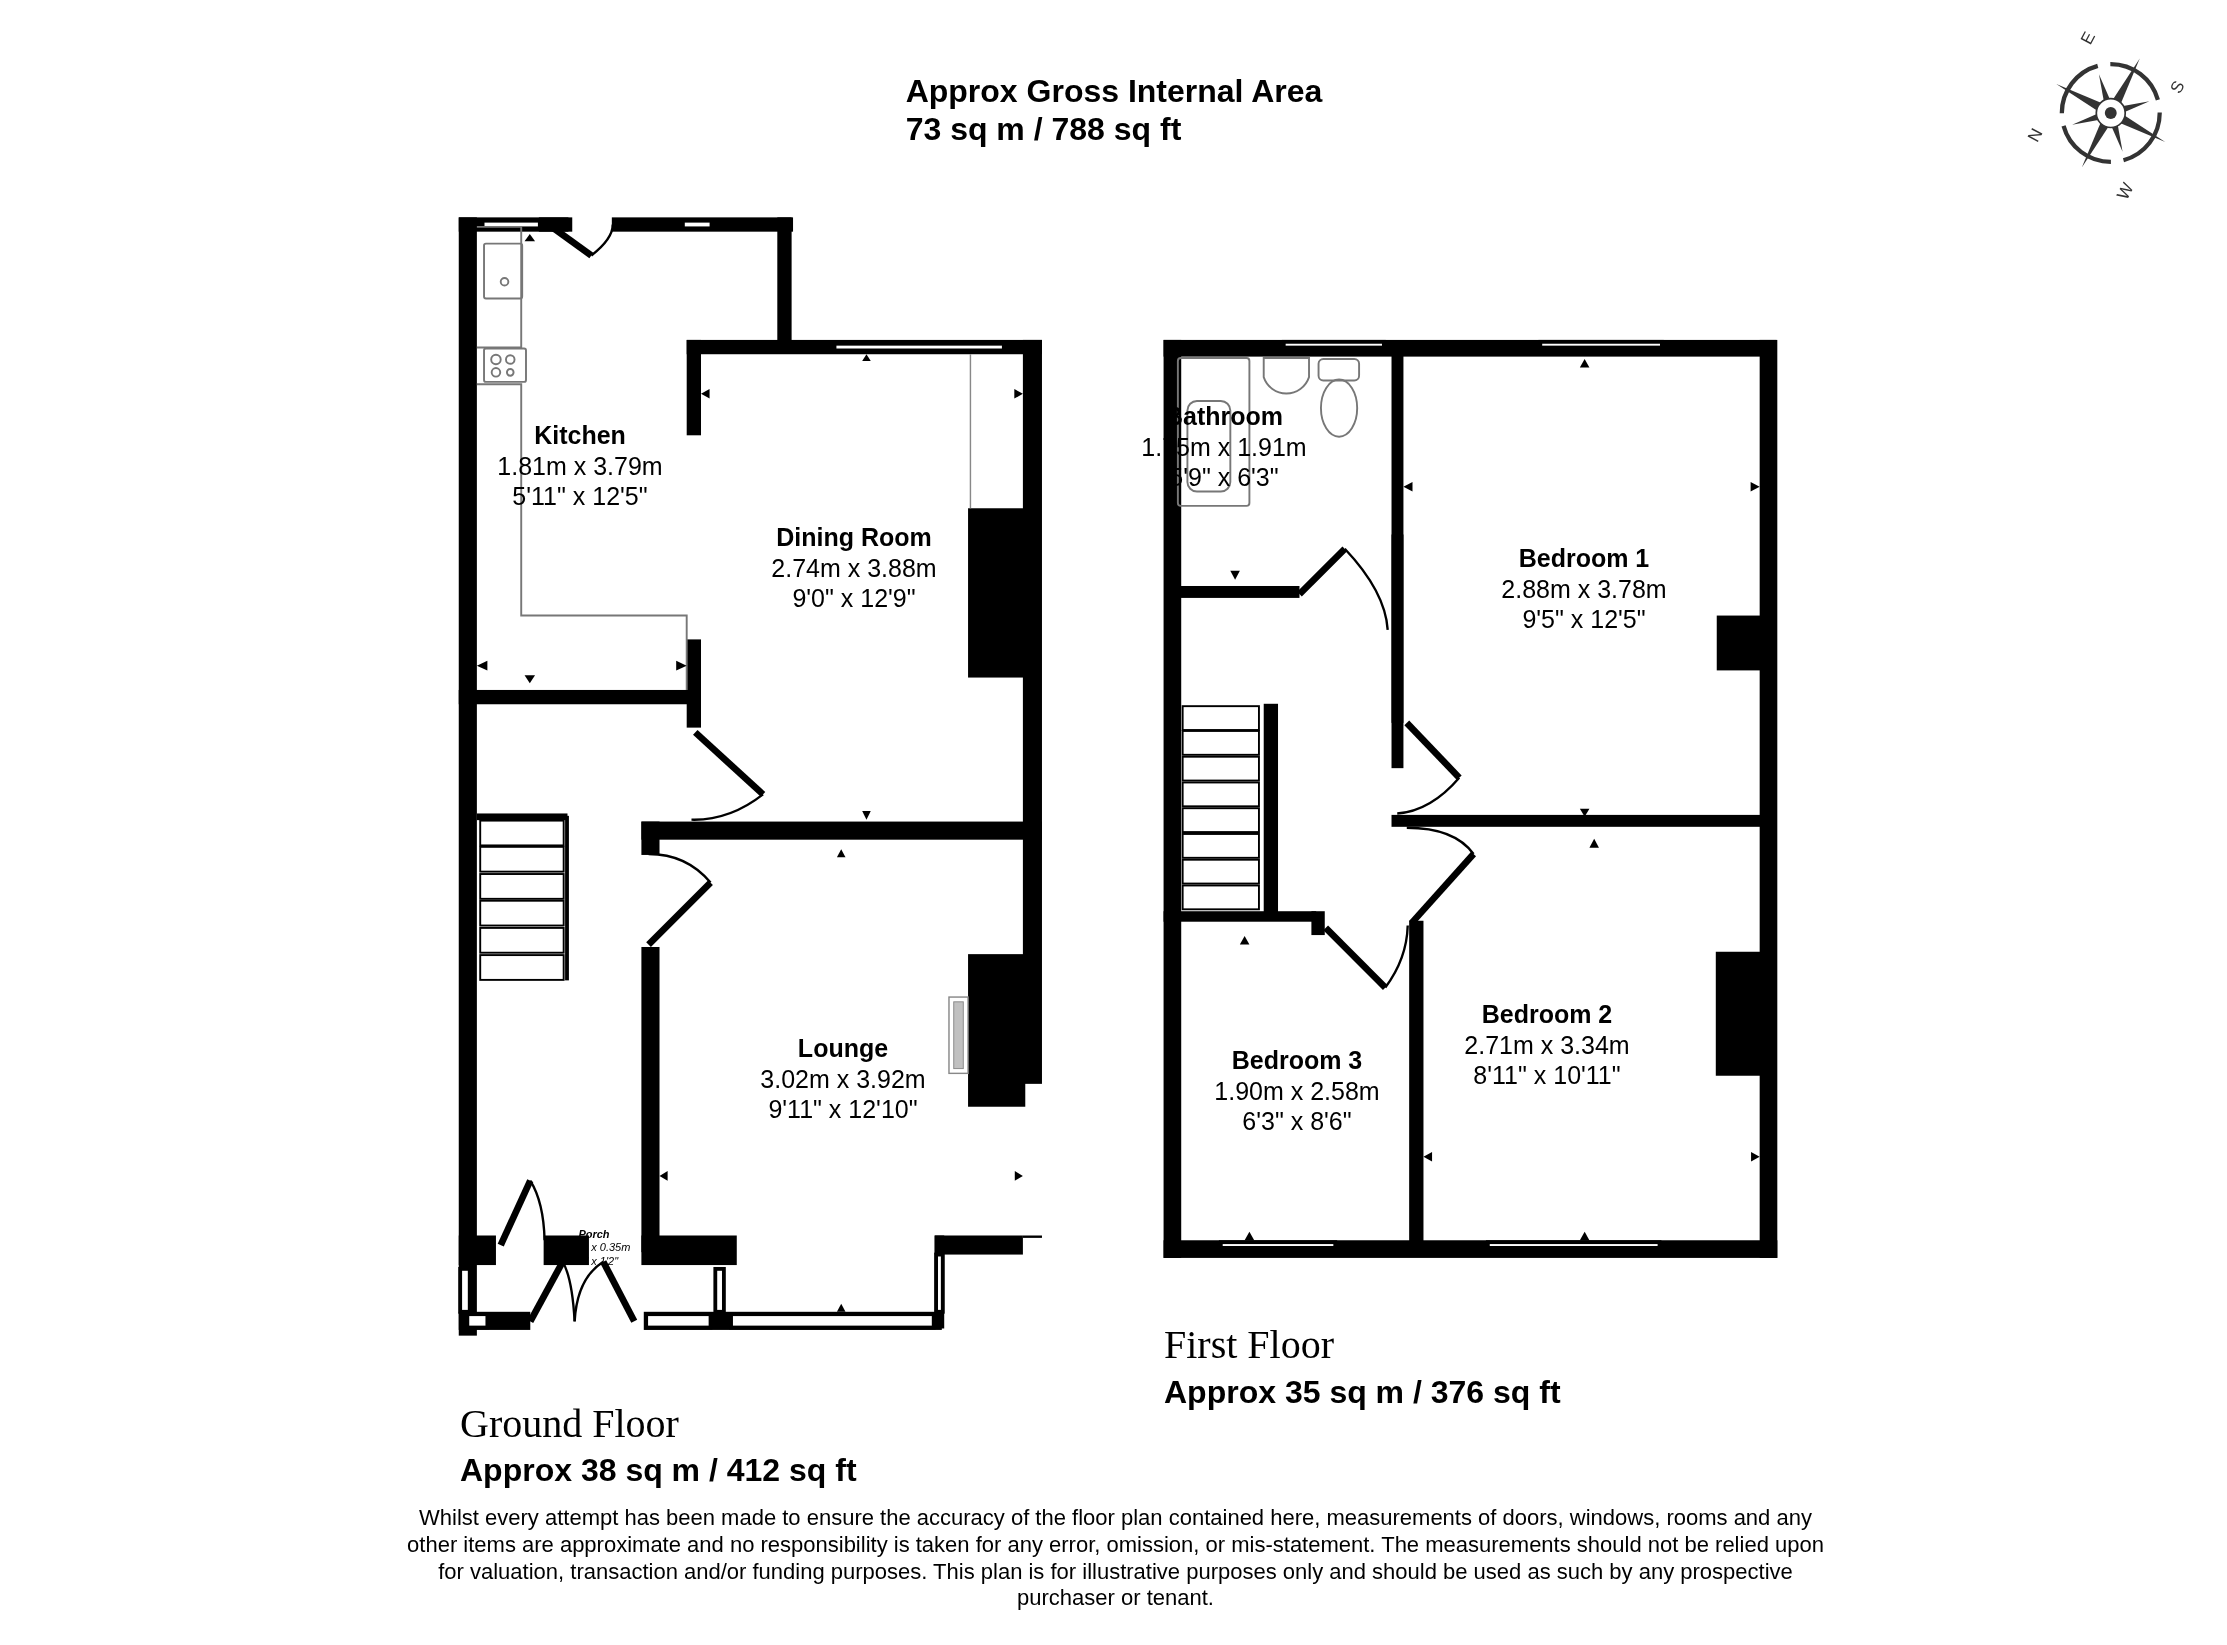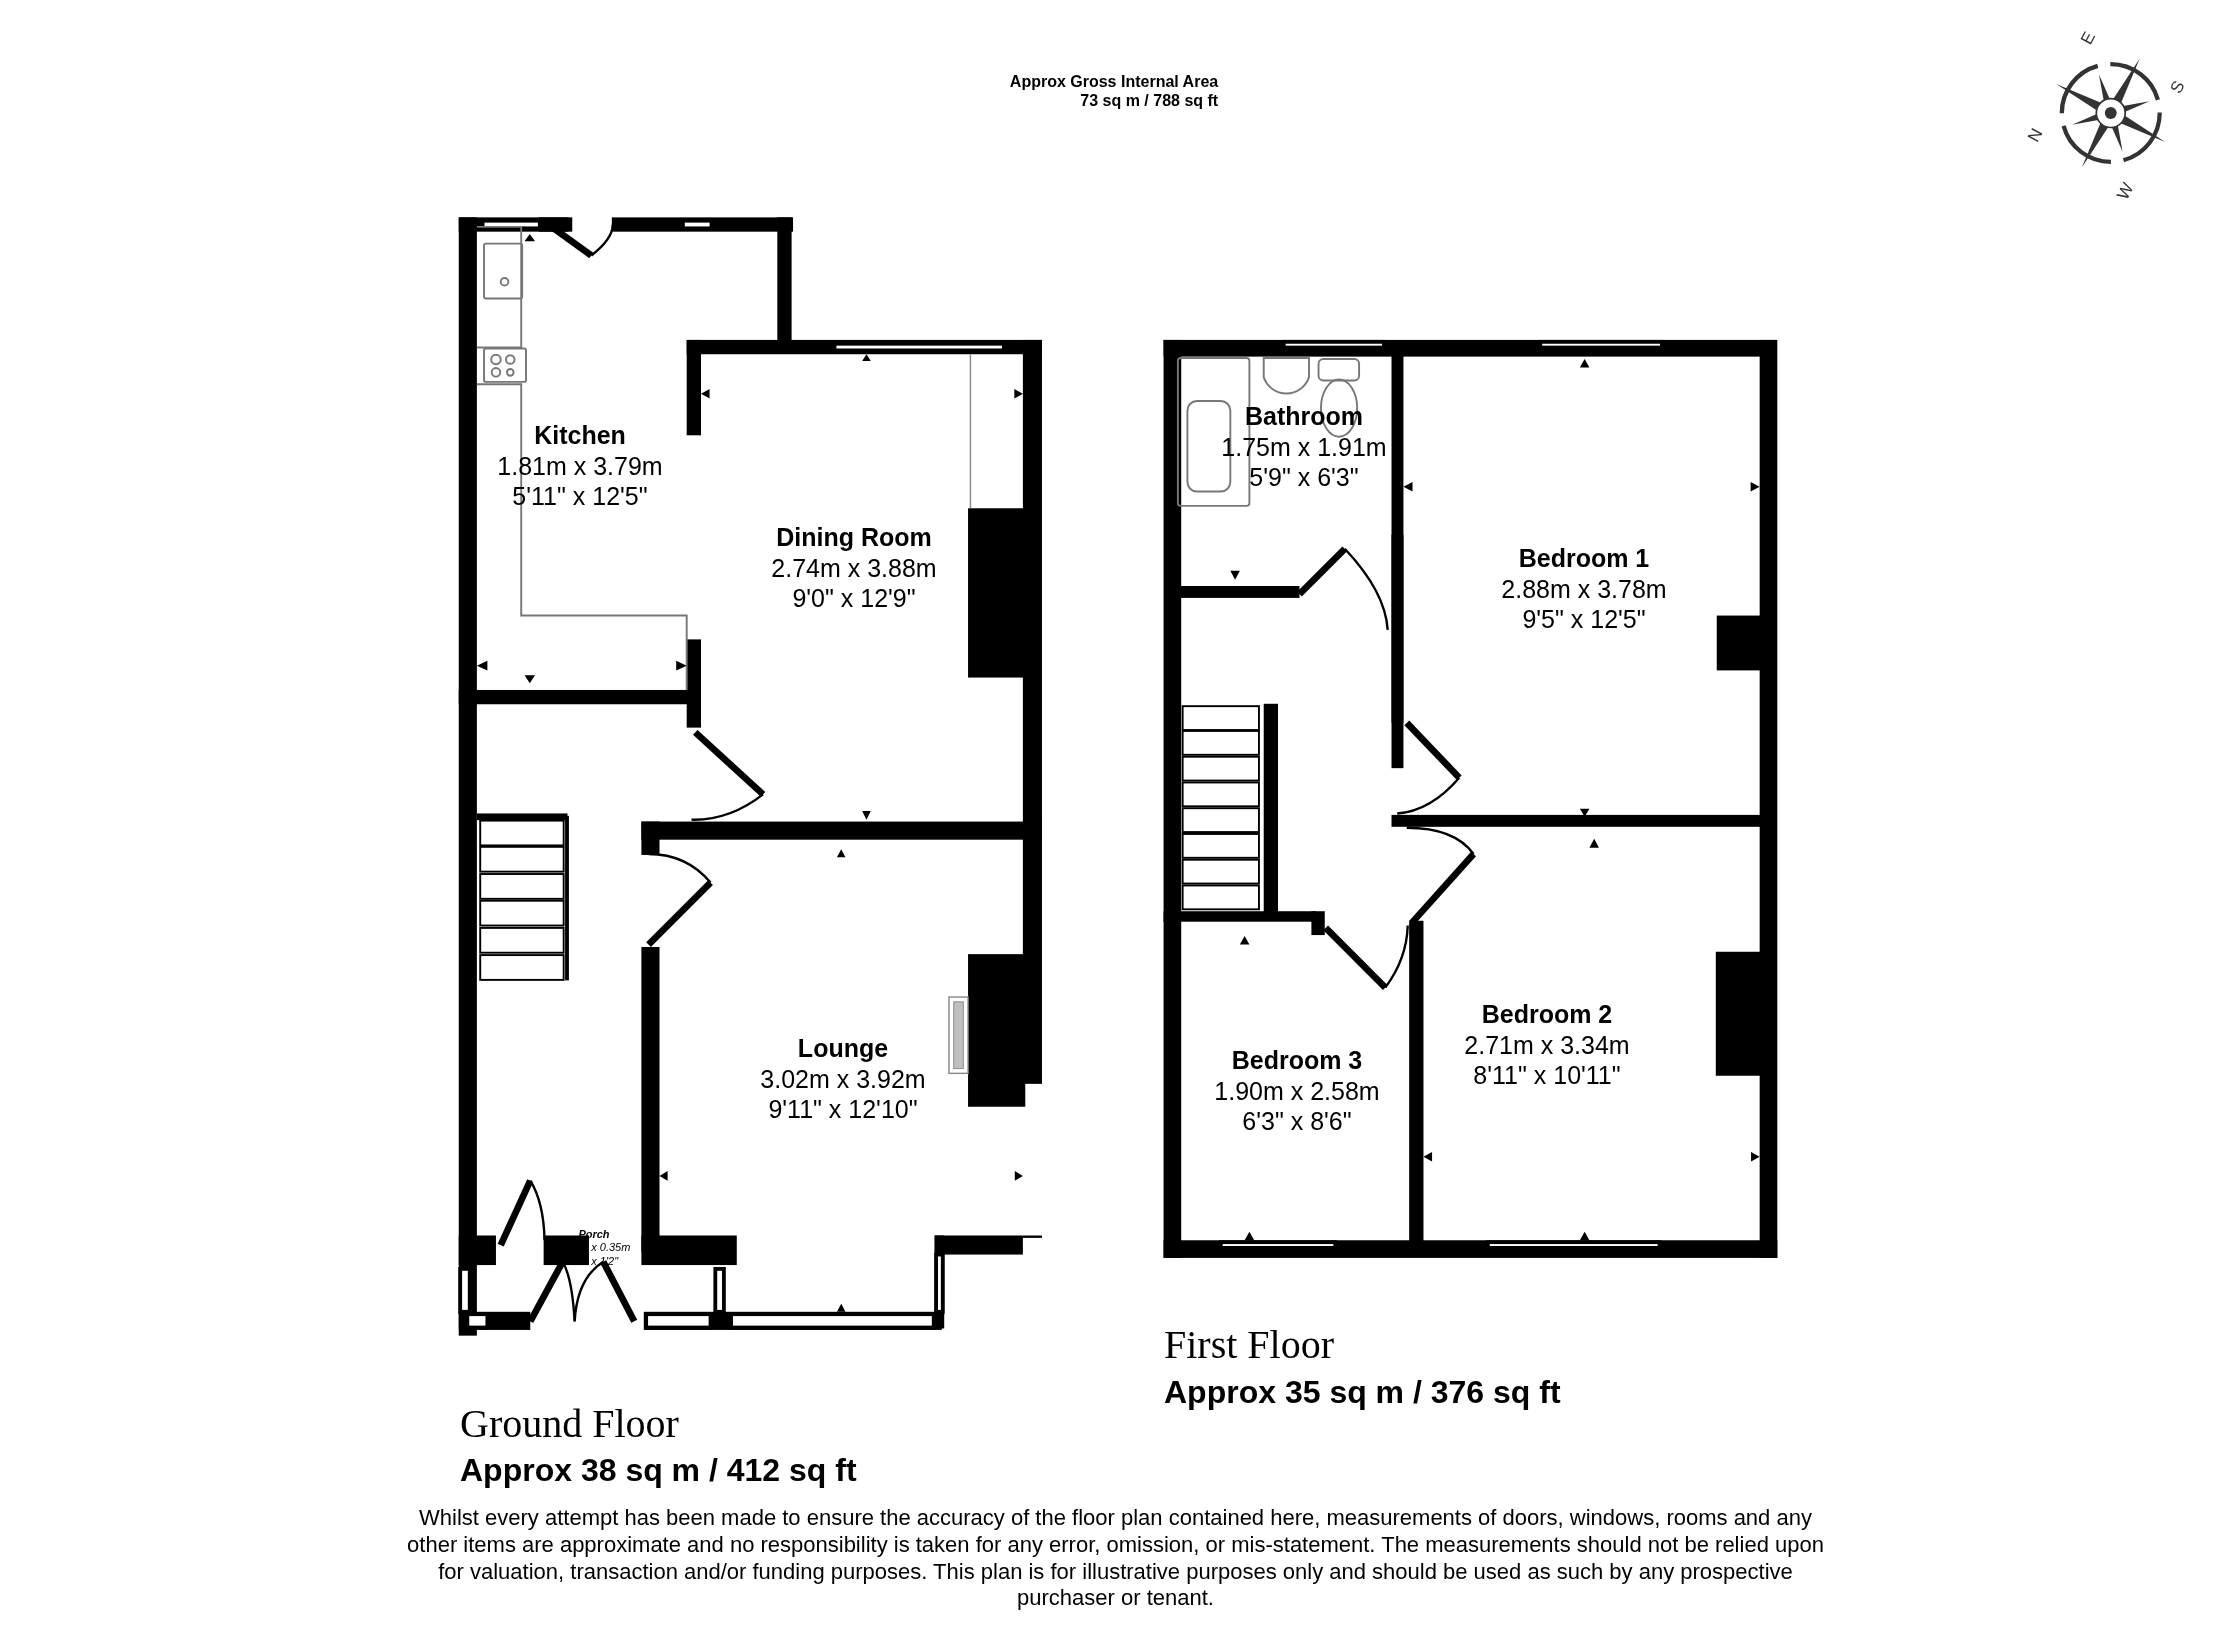--- a/index.html
+++ b/index.html
@@ -9,21 +9,21 @@
   .win { fill:#fff; stroke:#000; stroke-width:8; }
   .fix { fill:none; stroke:#777; stroke-width:4; }
   .door { stroke:#000; stroke-width:14; fill:none; }
   .swing { stroke:#000; stroke-width:5; fill:none; }
   .tri { fill:#000; }
   .step { fill:#fff; stroke:#000; stroke-width:4; }
   .room-label { position:absolute; text-align:center; transform:translateX(-50%); white-space:nowrap; line-height:1.22; }
   .room-name { font-weight:bold; font-size:25px; display:block; }
   .room-dim { font-size:25px; display:block; }
   .small .room-name, .small .room-dim { font-size:11px;font-style:italic; }
-  .header { position:absolute; left:1114px; top:72px; transform:translateX(-50%); text-align:right; font-weight:bold; font-size:16px; line-height:1.2; }
+  .header { position:absolute; left:1114px; top:72px; transform:translateX(-50%); text-align:left; font-weight:bold; font-size:32px; line-height:1.2; }
   .floor-title { position:absolute; font-size:40px;font-family:Liberation Serif, serif; }
   .floor-area { position:absolute; font-weight:bold; font-size:32px; }
   .disclaimer { position:absolute; left:405px; top:1505px; width:1421px; text-align:center; font-size:22px; line-height:1.22; }
   .compass { position:absolute; left:2018px; top:29px; width:200px; height:191px; }
 </style>
 </head>
 <body>
 
 <div class="header">
   <div>Approx Gross Internal Area</div>
@@ -231,21 +231,21 @@
   <span class="room-name">Lounge</span>
   <span class="room-dim">3.02m x 3.92m</span>
   <span class="room-dim">9'11" x 12'10"</span>
 </div>
 <div class="room-label small" style="left:594px; top:1228px;">
   <span class="room-name">Porch</span>
   <span class="room-dim">2.00m x 0.35m</span>
   <span class="room-dim">6'7" x 1'2"</span>
 </div>
 
-<div class="room-label" style="left:1304px; top:401px;">
+<div class="room-label" style="left:1224px; top:401px;">
   <span class="room-name">Bathroom</span>
   <span class="room-dim">1.75m x 1.91m</span>
   <span class="room-dim">5'9" x 6'3"</span>
 </div>
 <div class="room-label" style="left:1584px; top:543px;">
   <span class="room-name">Bedroom 1</span>
   <span class="room-dim">2.88m x 3.78m</span>
   <span class="room-dim">9'5" x 12'5"</span>
 </div>
 <div class="room-label" style="left:1547px; top:999px;">

